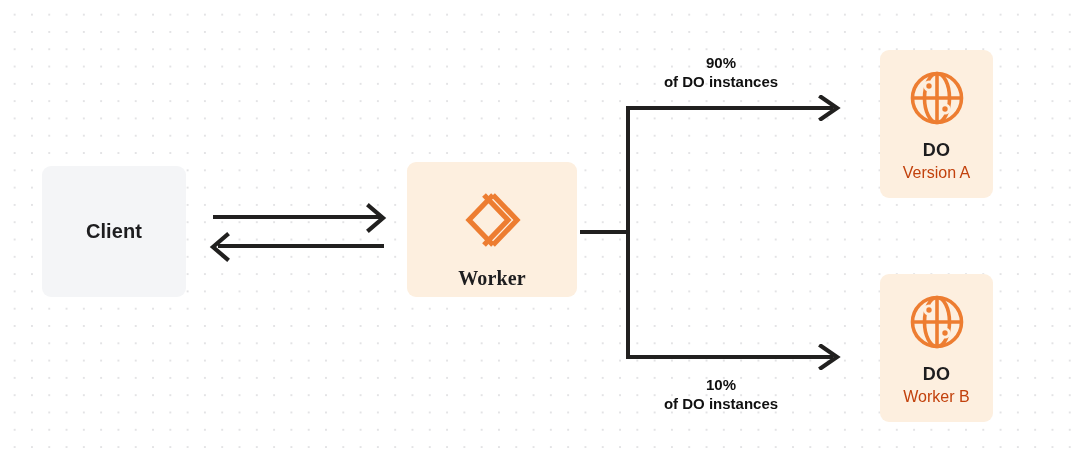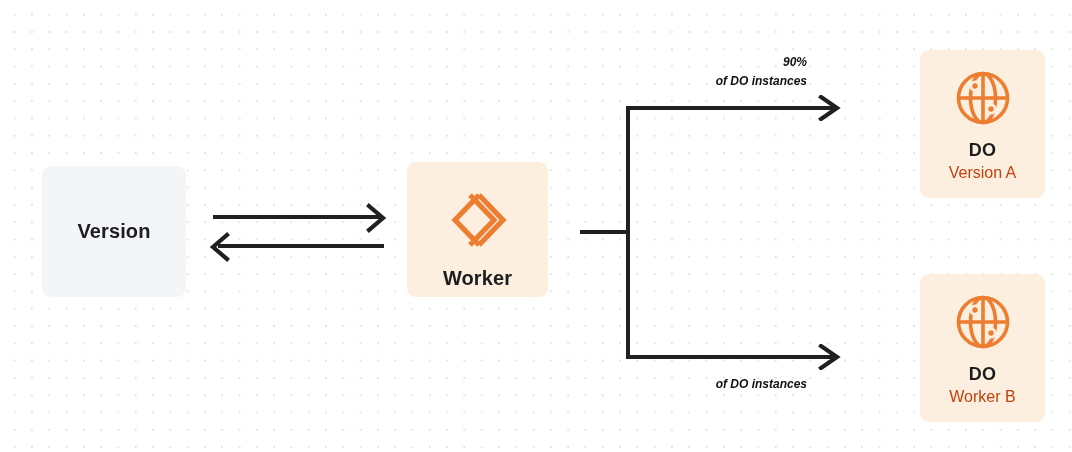--- a/index.html
+++ b/index.html
@@ -41,37 +41,38 @@
     font-size: 20px;
     font-weight: bold;
     color: #1d1d1f;
     letter-spacing: 0.1px;
   }
 
   
   #worker-node {
     left: 407px;
     top: 162px;
-    width: 141px;
+    width: 170px;
     height: 135px;
     background: #fdefdf;
     padding-top: 22px;
+    font-family: Liberation Serif, serif;
   }
   #worker-node .node-title {
     font-size: 20px;
     font-weight: bold;
     color: #1d1d1f;
     margin-top: 18px;
     letter-spacing: 0.1px;
   }
 
   
   .do-node {
-    left: 920px;
-    width: 125px;
+    left: 880px;
+    width: 113px;
     height: 148px;
     background: #fdefdf;
     padding-top: 4px;
   }
   #do-a-node { top: 50px; }
   #do-b-node { top: 274px; }
   .do-node .do-title {
     font-size: 18px;
     font-weight: bold;
     color: #1d1d1f;
@@ -96,40 +97,39 @@
     position: absolute;
     background: #21201f;
   }
   .arrowhead {
     position: absolute;
   }
 
   
   .edge-label {
     position: absolute;
-    text-align: right;
-    font-size: 12px;
+    text-align: center;
+    font-size: 15px;
     font-weight: bold;
     color: #101010;
     line-height: 19px;
     white-space: nowrap;
-    font-style: italic;
   }
   #label-90 { left: 635px; top: 53px; width: 172px; }
   #label-10 { left: 635px; top: 375px; width: 172px; }
   .edge-label .pct { display: block; }
   .edge-label .sub { display: block; }
 </style>
 </head>
 <body>
 
 <div id="canvas">
 
   <div class="node" id="client-node">
-    <span class="node-title">Version</span>
+    <span class="node-title">Client</span>
   </div>
 
   <div class="seg" style="left:213px; top:215px; width:168px; height:4px;"></div>
   <svg class="arrowhead" style="left:364px; top:203px; width:24px; height:30px;" viewBox="0 0 24 30">
     <polyline points="5,3 19,15 5,27" fill="none" stroke="#21201F" stroke-width="4.2" stroke-linecap="square" stroke-linejoin="miter"></polyline>
   </svg>
 
   <div class="seg" style="left:218px; top:244px; width:166px; height:4px;"></div>
   <svg class="arrowhead" style="left:208px; top:232px; width:24px; height:30px;" viewBox="0 0 24 30">
     <polyline points="19,3 5,15 19,27" fill="none" stroke="#21201F" stroke-width="4.2" stroke-linecap="square" stroke-linejoin="miter"></polyline>
@@ -162,20 +162,21 @@
   <svg class="arrowhead" style="left:816px; top:344px; width:25px; height:26px;" viewBox="0 0 25 26">
     <polyline points="5,2 21,13 5,24" fill="none" stroke="#21201F" stroke-width="4.2" stroke-linecap="square" stroke-linejoin="miter"></polyline>
   </svg>
 
   <div class="edge-label" id="label-90">
     <span class="pct">90%</span>
     <span class="sub">of DO instances</span>
   </div>
 
   <div class="edge-label" id="label-10">
+    <span class="pct">10%</span>
     <span class="sub">of DO instances</span>
   </div>
 
   <div class="node do-node" id="do-a-node">
     <span class="icon-wrap">
       <svg width="56" height="56" viewBox="0 0 56 56">
         <g fill="none" stroke="#ED7D31" stroke-width="3.6">
           <circle cx="28" cy="28" r="24.5"></circle>
           <ellipse cx="28" cy="28" rx="12.5" ry="24.5"></ellipse>
           <line x1="4.2" y1="28" x2="51.8" y2="28"></line>

